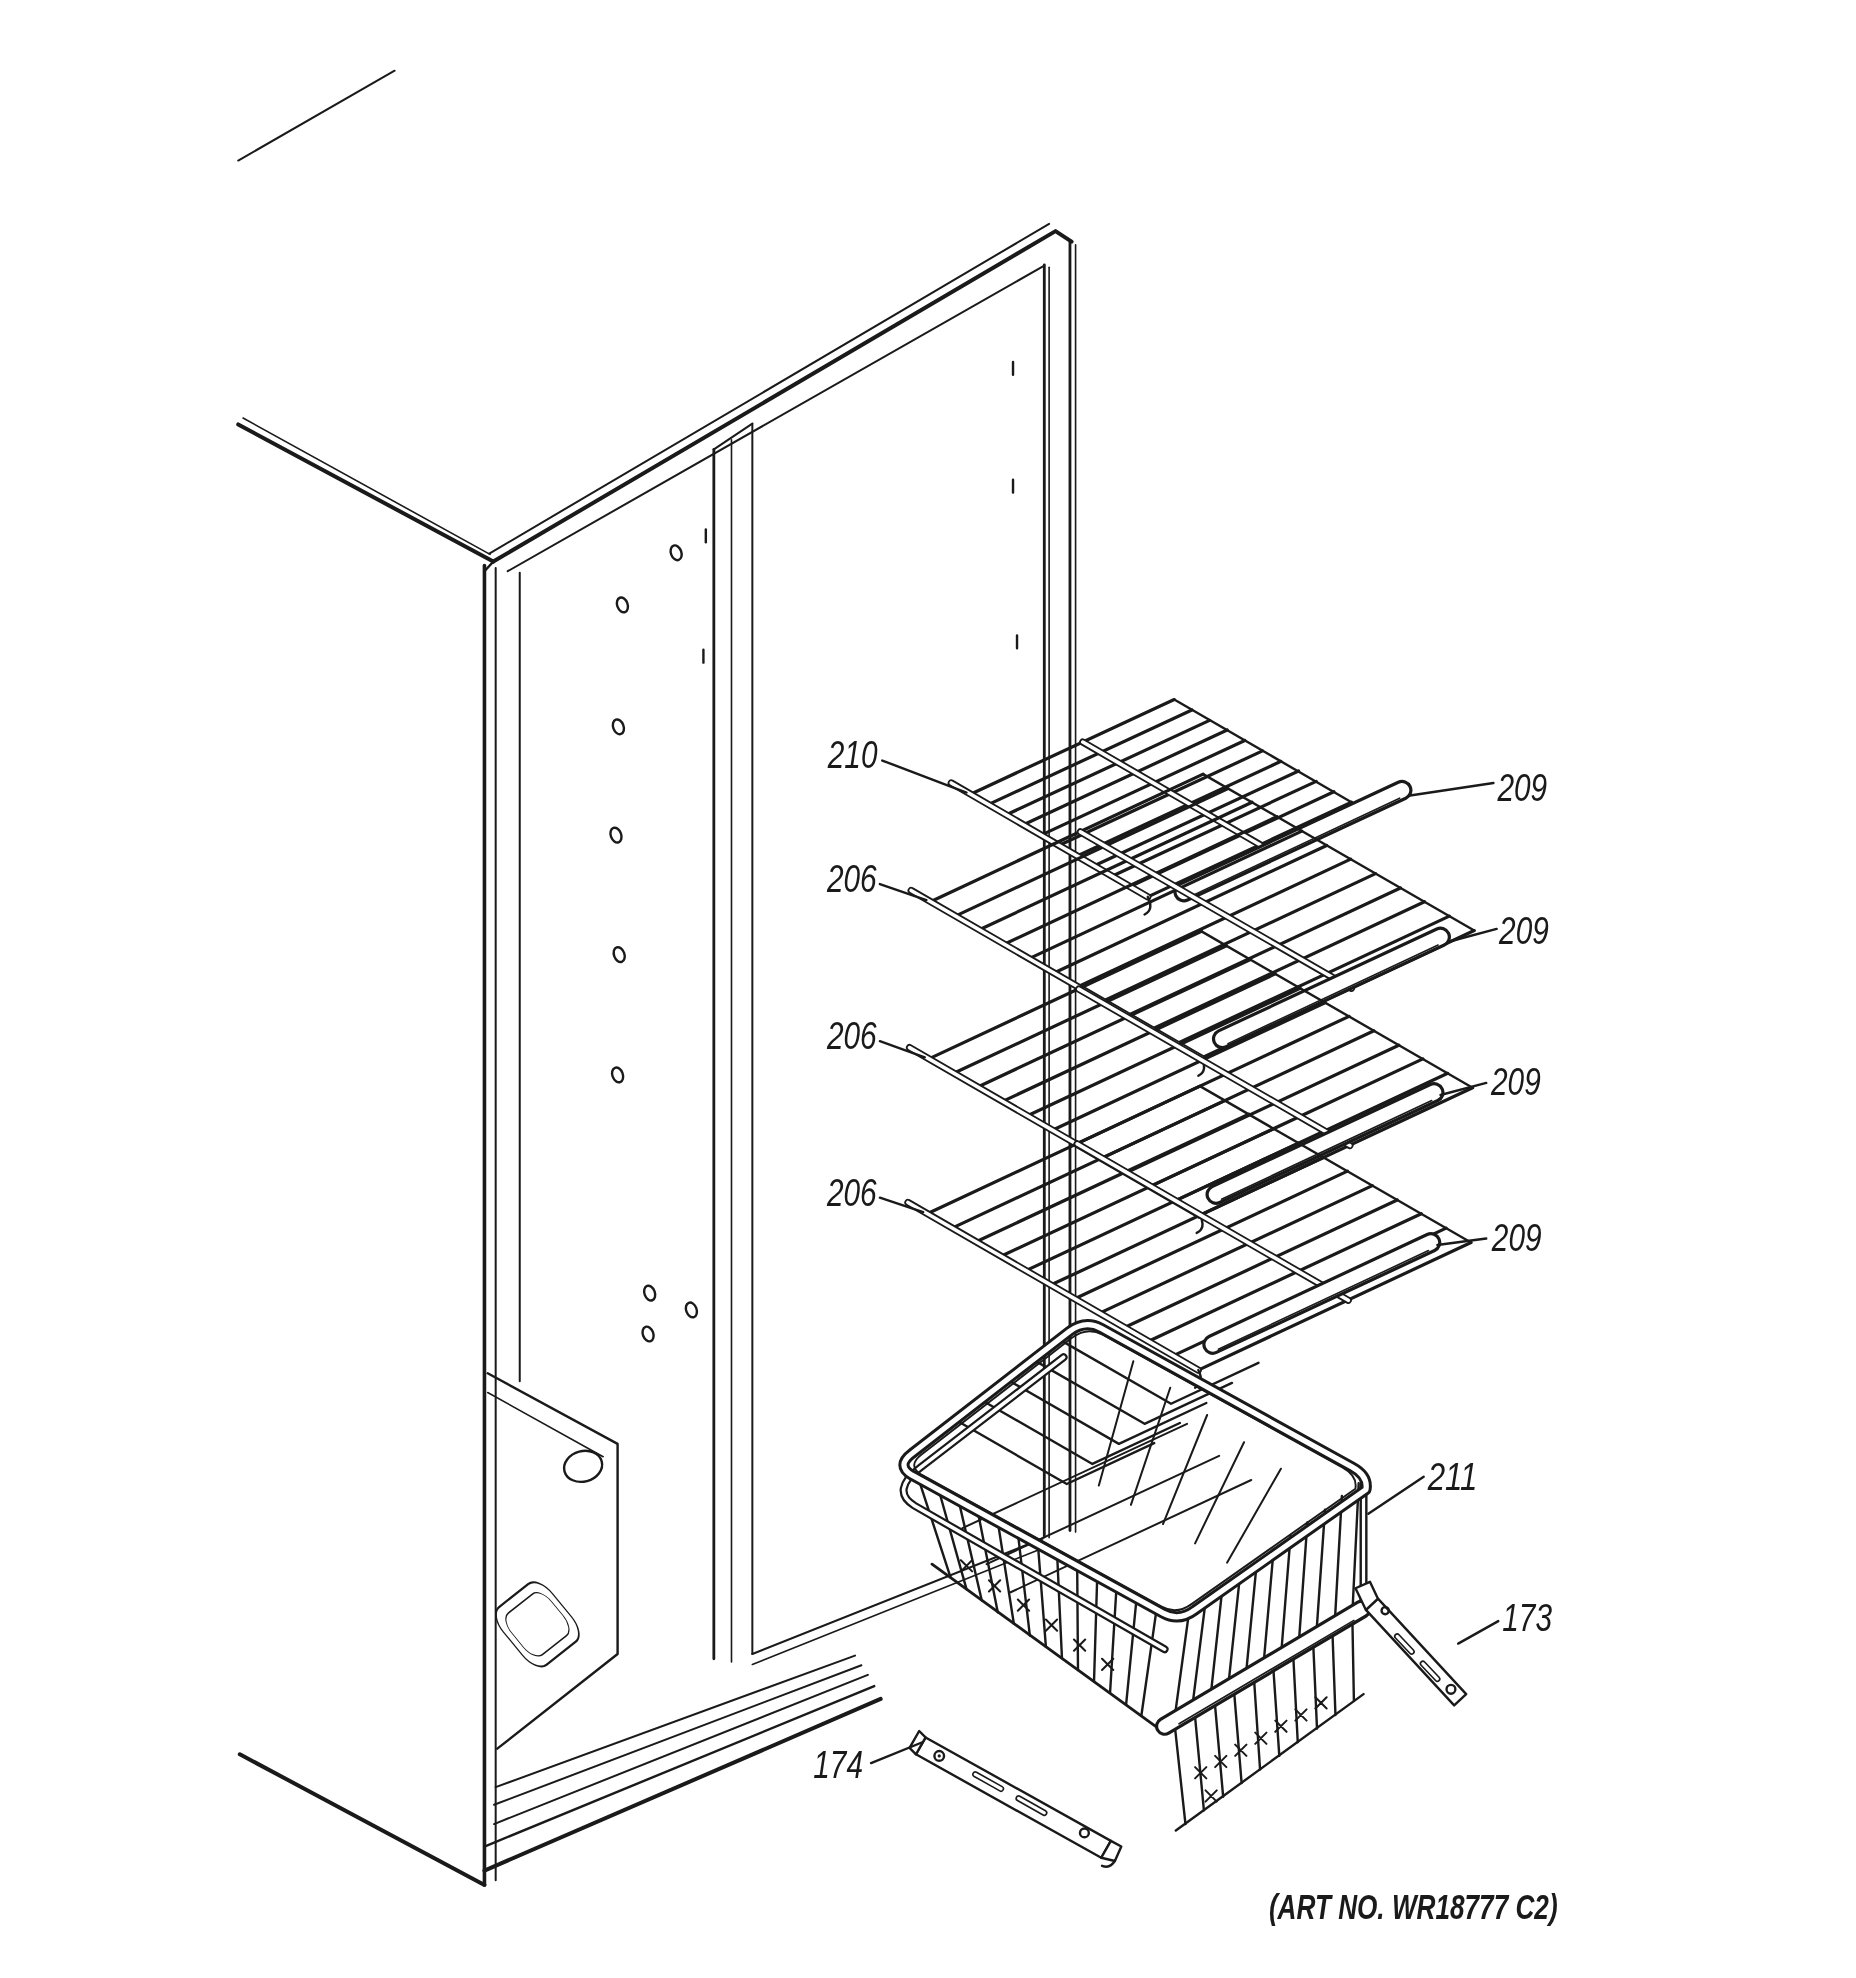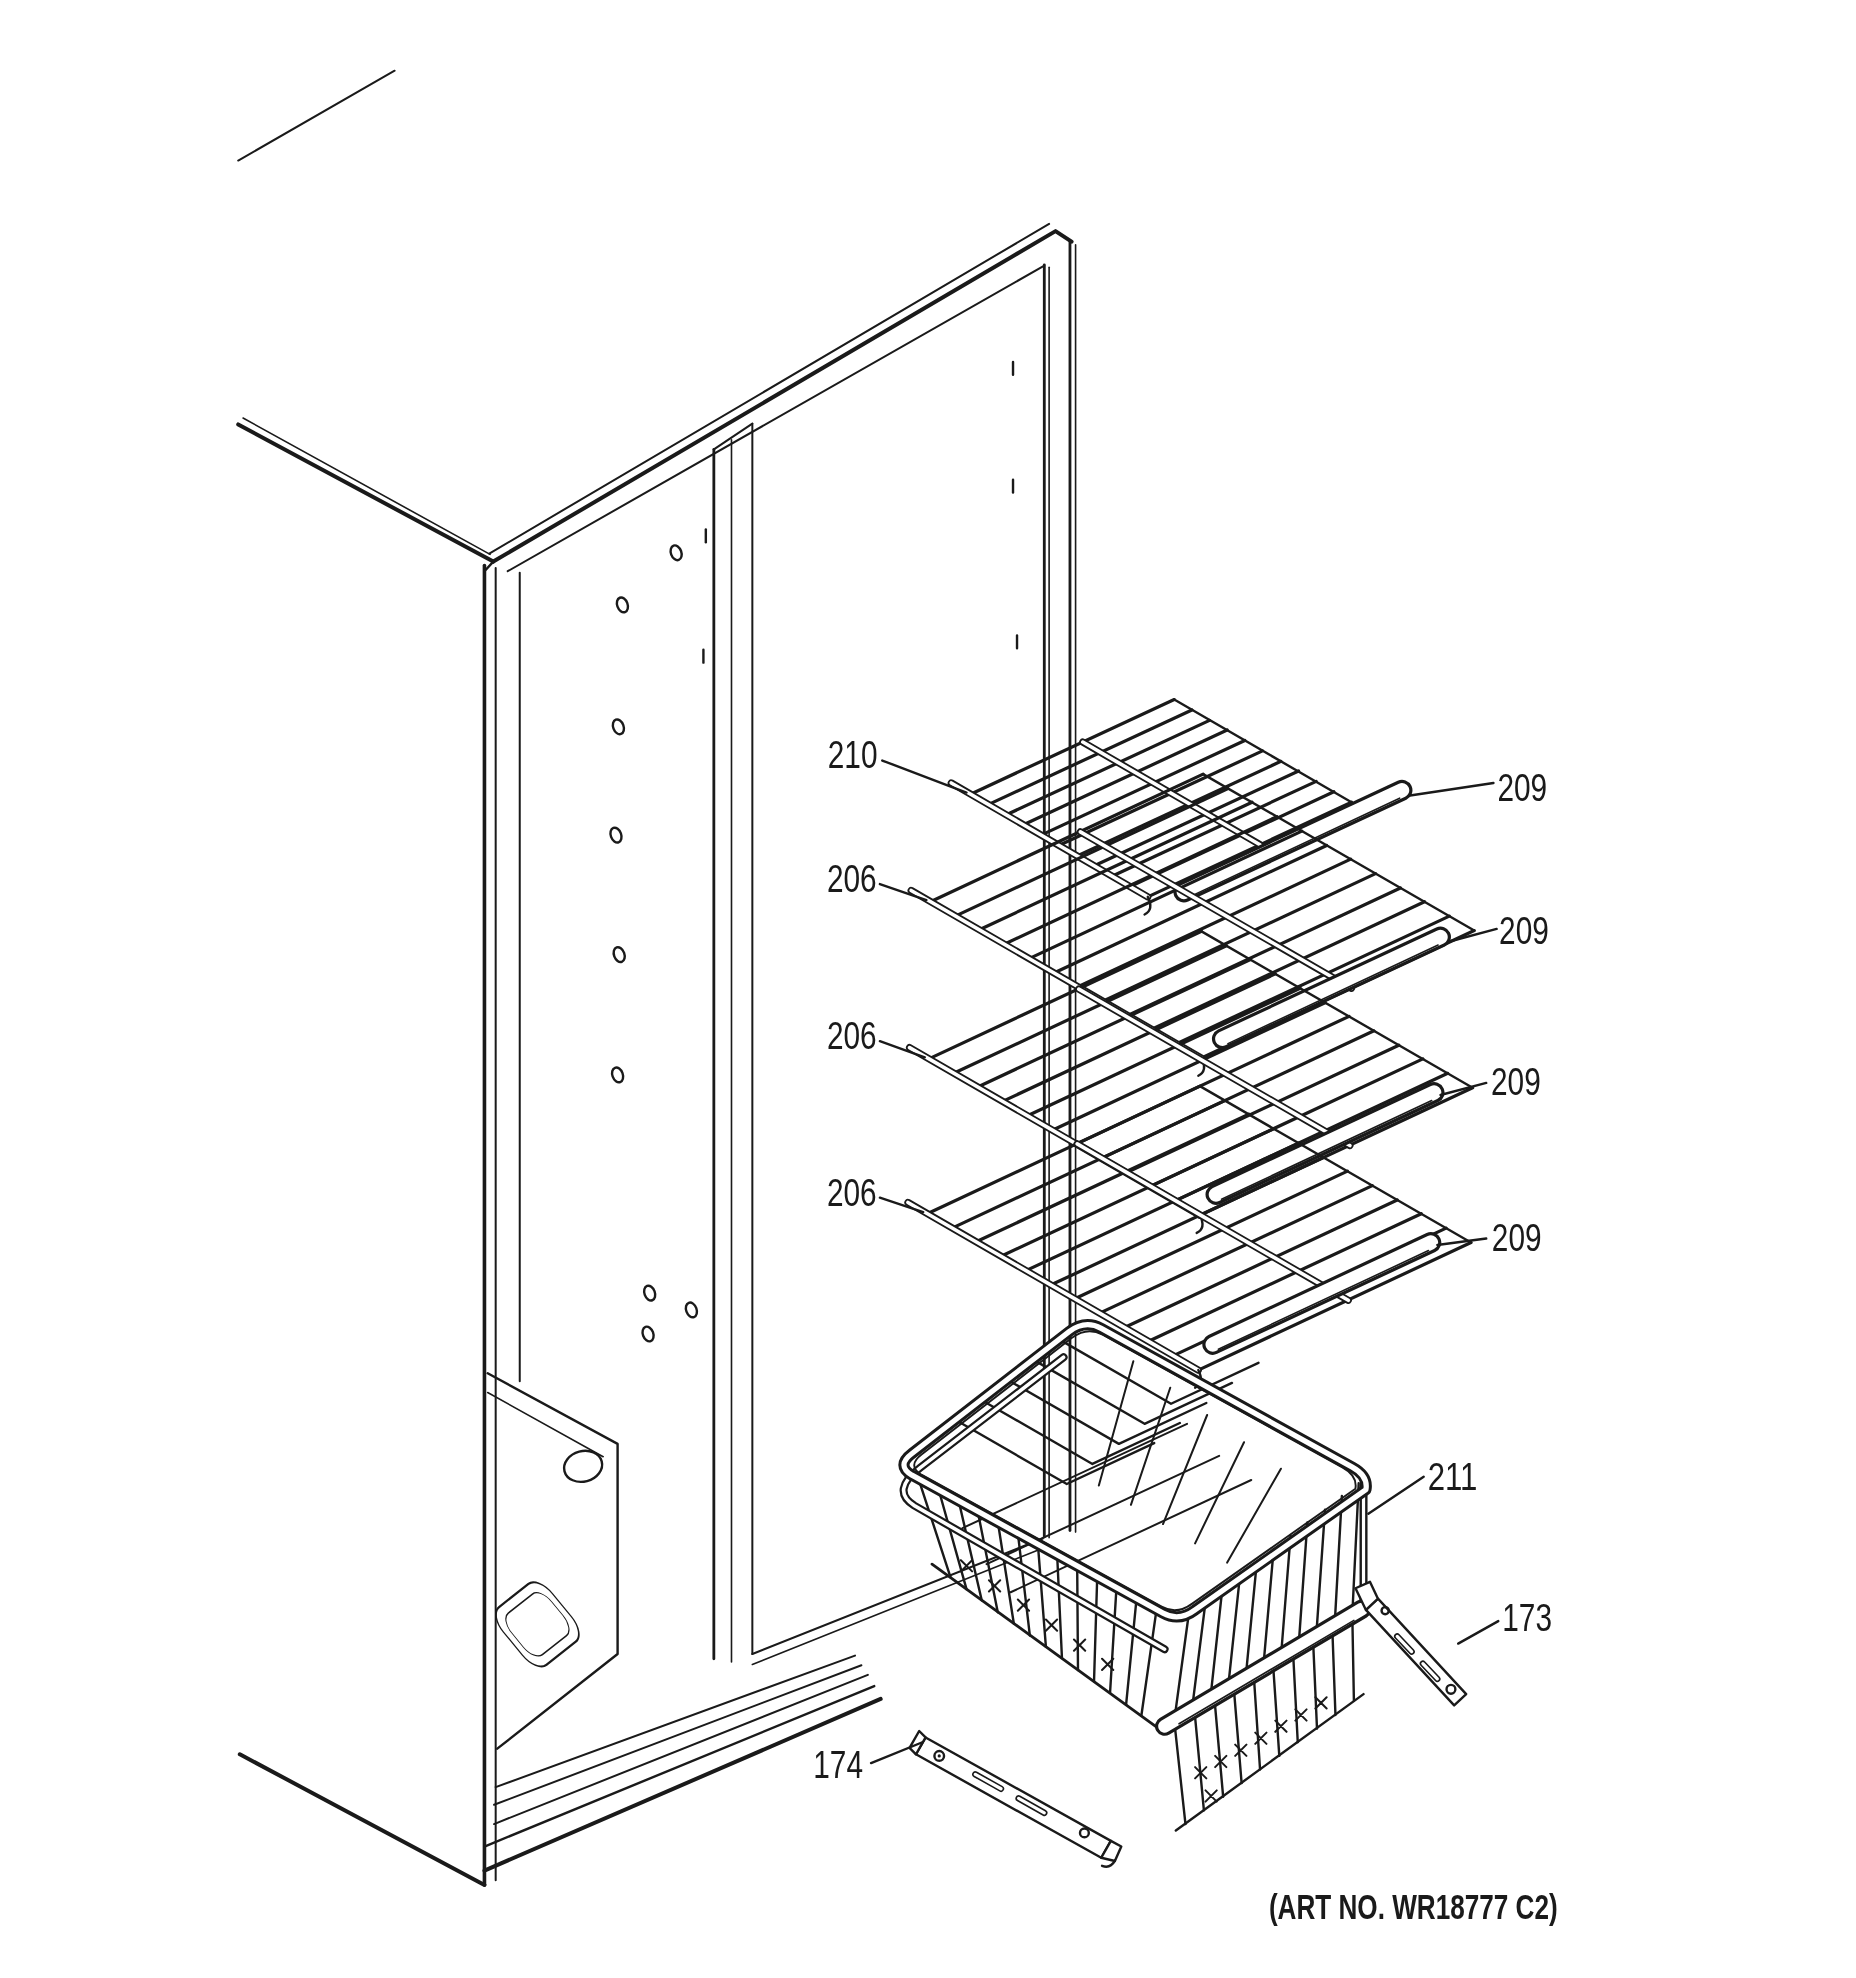--- a/index.html
+++ b/index.html
@@ -1,16 +1,16 @@
 <!DOCTYPE html>
 <html style="font-size:13px"><head>
 <meta charset="utf-8">
 <style>
   html,body{margin:0;padding:0;background:#ffffff;}
-  .page{width:1856px;height:1979px;position:relative;background:#ffffff;overflow:hidden;}
+  .page{width:1856px;height:1979px;position:relative;background:#ffffff;overflow:hidden;font-style:italic;}
   svg{display:block;}
   svg .ln{stroke:#1a1a1a;fill:none;stroke-linecap:round;stroke-linejoin:round;}
   svg .wcore{stroke:#ffffff;fill:none;stroke-linecap:round;stroke-linejoin:round;}
   svg .fillw{fill:#ffffff;stroke:#1a1a1a;stroke-linejoin:round;}
   svg text{font-family:"Liberation Sans","DejaVu Sans",sans-serif;fill:#1a1a1a;stroke:none;}
   .callout-label{font-size:48px;}
   .art-no{font-size:44px;font-weight:bold;}
 </style>
 </head>
 <body>

